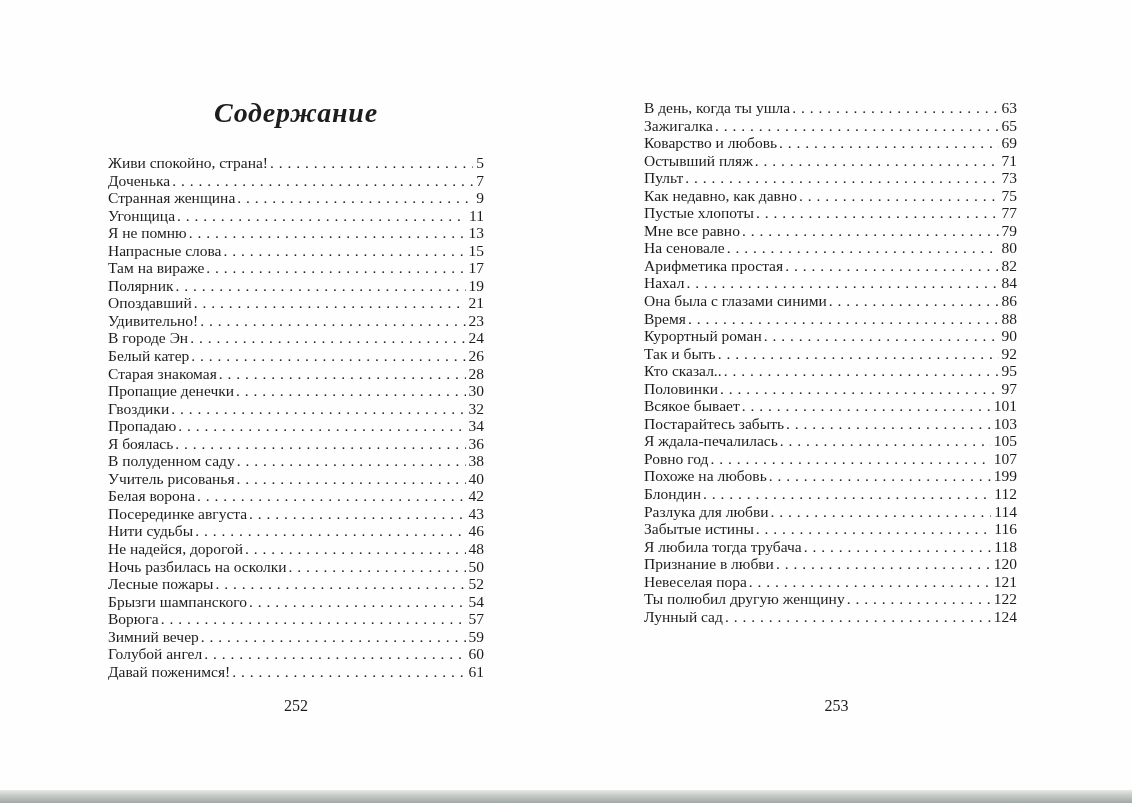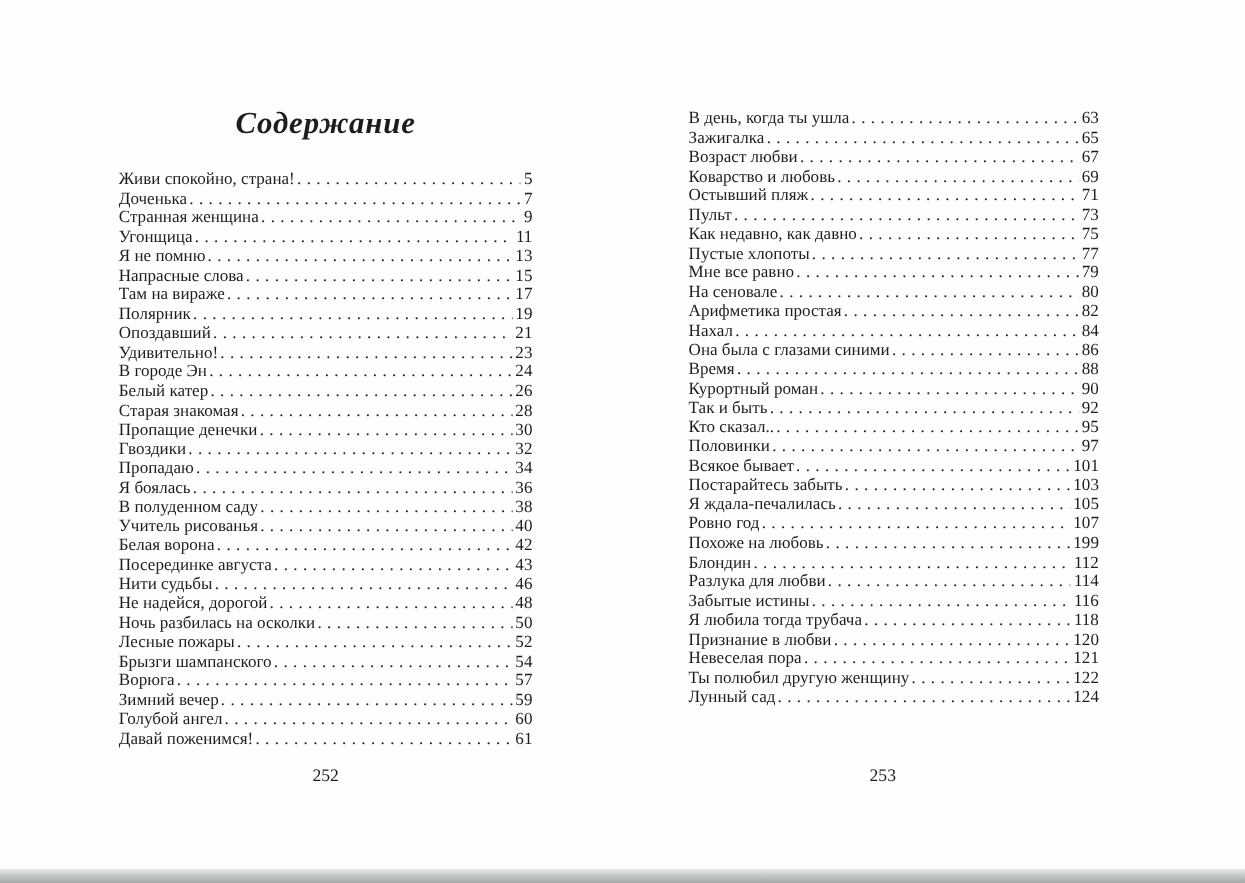--- a/index.html
+++ b/index.html
@@ -22,21 +22,21 @@
   }
   .col {
     position: absolute;
   }
   .col-left {
     left: 108px;
     top: 96px;
     width: 376px;
   }
   .col-right {
-    left: 626px;
+    left: 644px;
     top: 99px;
     width: 373px;
   }
   .toc-title {
     font-style: italic;
     font-weight: bold;
     font-size: 28px;
     line-height: 34px;
     text-align: center;
     letter-spacing: 0.8px;
@@ -74,21 +74,21 @@
     position: absolute;
     top: 697px;
     font-size: 16px;
     text-align: center;
   }
   .folio-left {
     left: 108px;
     width: 376px;
   }
   .folio-right {
-    left: 616px;
+    left: 650px;
     width: 373px;
   }
   .page-bottom-edge {
     position: absolute;
     left: 0;
     right: 0;
     bottom: 0;
     height: 13px;
     background: linear-gradient(to bottom, #e6e9e6 0%, #c4c9c5 45%, #a2a8a4 100%);
   }
@@ -290,25 +290,20 @@
     <span class="dots"></span>
     <span class="entry-page">63</span>
   </div>
 
   <div class="entry">
     <span class="entry-title">Зажигалка</span>
     <span class="dots"></span>
     <span class="entry-page">65</span>
   </div>
 
-  <div class="entry">
-    <span class="entry-title">Возраст любви</span>
-    <span class="dots"></span>
-    <span class="entry-page">67</span>
-  </div>
 
   <div class="entry">
     <span class="entry-title">Коварство и любовь</span>
     <span class="dots"></span>
     <span class="entry-page">69</span>
   </div>
 
   <div class="entry">
     <span class="entry-title">Остывший пляж</span>
     <span class="dots"></span>

